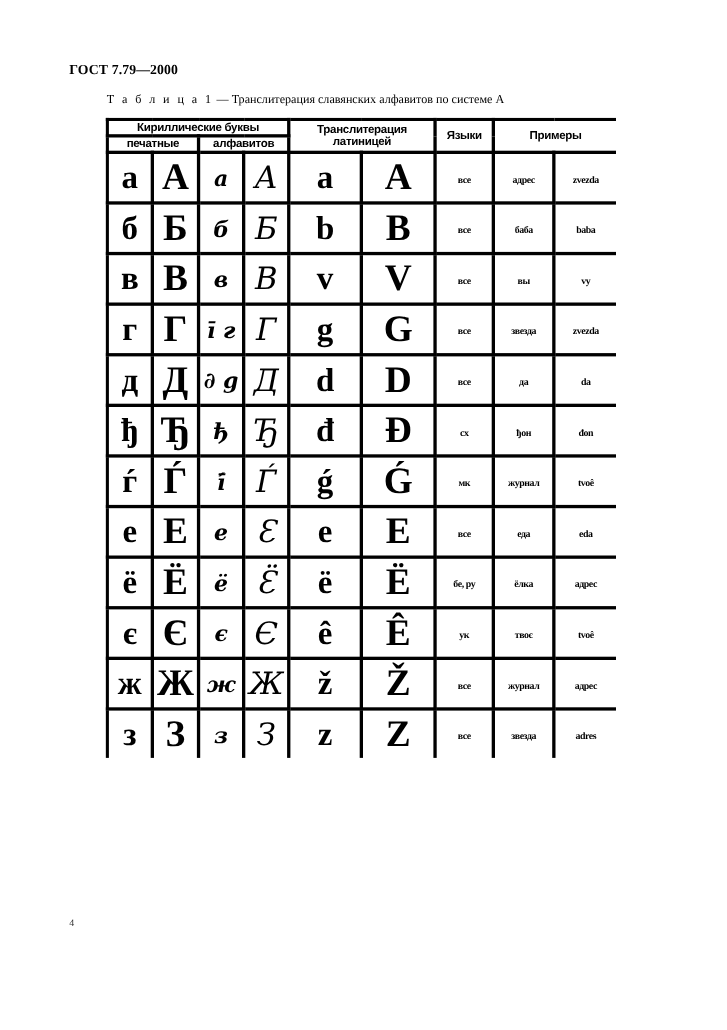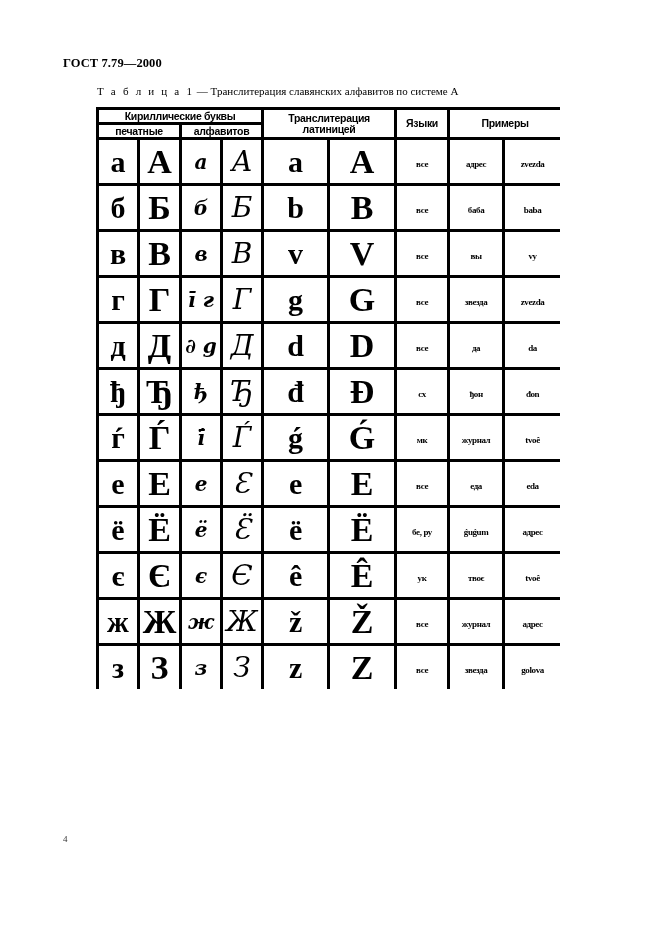--- a/index.html
+++ b/index.html
@@ -180,21 +180,21 @@
           <td><span class="small">eda</span></td>
         </tr>
         <tr class="row">
           <td><span class="print lc">ё</span></td>
           <td><span class="print uc">Ё</span></td>
           <td><span class="script lc">ё</span></td>
           <td><span class="script uc">Ɛ̈</span></td>
           <td><span class="lat lc">ë</span></td>
           <td><span class="lat uc">Ë</span></td>
           <td><span class="small">бе, ру</span></td>
-          <td><span class="small">ǵuǵum</span></td>
+          <td><span class="small">ёлка</span></td>
           <td><span class="small">адрес</span></td>
         </tr>
         <tr class="row">
           <td><span class="print lc">є</span></td>
           <td><span class="print uc">Є</span></td>
           <td><span class="script lc">є</span></td>
           <td><span class="script uc">Є</span></td>
           <td><span class="lat lc">ê</span></td>
           <td><span class="lat uc">Ê</span></td>
           <td><span class="small">ук</span></td>
@@ -214,19 +214,19 @@
         </tr>
         <tr class="row">
           <td><span class="print lc">з</span></td>
           <td><span class="print uc">З</span></td>
           <td><span class="script lc">з</span></td>
           <td><span class="script uc">З</span></td>
           <td><span class="lat lc">z</span></td>
           <td><span class="lat uc">Z</span></td>
           <td><span class="small">все</span></td>
           <td><span class="small">звезда</span></td>
-          <td><span class="small">golova</span></td>
+          <td><span class="small">adres</span></td>
         </tr>
       </tbody>
   </table>
 </div>
 
 <div class="page-num">4</div>
 
 </body></html>

